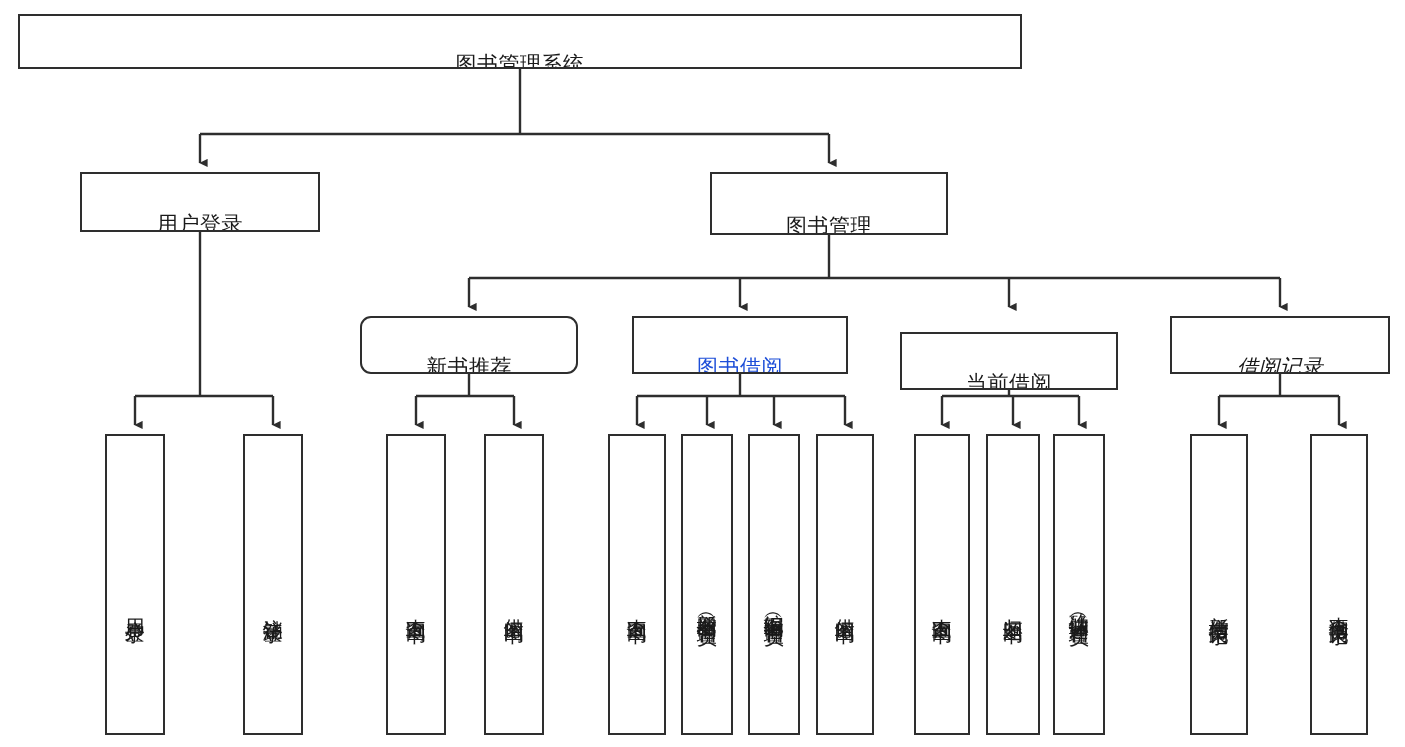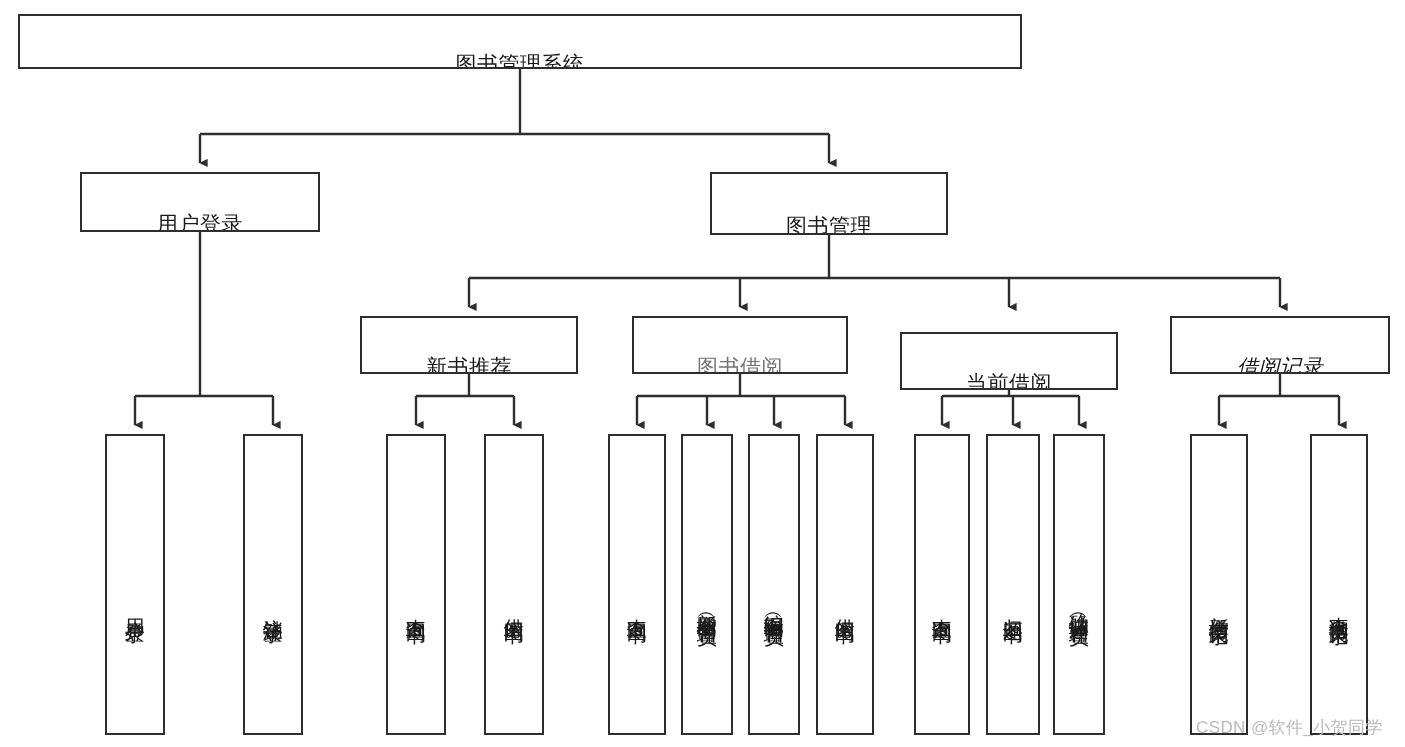--- a/index.html
+++ b/index.html
@@ -110,25 +110,25 @@
   <div id="node-layer">
       <div class="node" style="left: 18px; top: 14px; width: 1004px; height: 55px; border-color: rgb(46, 46, 46); background: rgb(255, 255, 255);">
         <span class="node-label" style="color: rgb(26, 26, 26);">图书管理系统</span>
       </div>
       <div class="node" style="left: 80px; top: 172px; width: 240px; height: 60px; border-color: rgb(46, 46, 46); background: rgb(255, 255, 255);">
         <span class="node-label" style="color: rgb(26, 26, 26);">用户登录</span>
       </div>
       <div class="node" style="left: 710px; top: 172px; width: 238px; height: 63px; border-color: rgb(46, 46, 46); background: rgb(255, 255, 255);">
         <span class="node-label" style="color: rgb(26, 26, 26);">图书管理</span>
       </div>
-      <div class="node" style="left: 360px; top: 316px; width: 218px; height: 58px; border-color: rgb(46, 46, 46); background: rgb(255, 255, 255);">
+      <div class="node" style="left: 360px; top: 316px; width: 218px; height: 58px; border-color: rgb(46, 46, 46); background: rgb(255, 255, 255); border-radius: 11px;">
         <span class="node-label" style="color: rgb(26, 26, 26);">新书推荐</span>
       </div>
       <div class="node" style="left: 632px; top: 316px; width: 216px; height: 58px; border-color: rgb(46, 46, 46); background: rgb(255, 255, 255);">
-        <span class="node-label" style="color: #737373;">图书借阅</span>
+        <span class="node-label" style="color: #1d4ed8;">图书借阅</span>
       </div>
       <div class="node" style="left: 900px; top: 332px; width: 218px; height: 58px; border-color: rgb(46, 46, 46); background: rgb(255, 255, 255);">
         <span class="node-label" style="color: rgb(26, 26, 26);">当前借阅</span>
       </div>
       <div class="node" style="left: 1170px; top: 316px; width: 220px; height: 58px; border-color: rgb(46, 46, 46); background: rgb(255, 255, 255); font-style: italic;">
         <span class="node-label" style="color: rgb(26, 26, 26);">借阅记录</span>
       </div>
       <div class="node vertical" style="left: 105px; top: 434px; width: 60px; height: 301px; border-color: rgb(46, 46, 46); background: rgb(255, 255, 255);">
         <span class="node-label" style="color: rgb(26, 26, 26);">用户登录</span>
       </div>
@@ -162,14 +162,13 @@
       <div class="node vertical" style="left: 1053px; top: 434px; width: 52px; height: 301px; border-color: rgb(46, 46, 46); background: rgb(255, 255, 255);">
         <span class="node-label" style="color: rgb(26, 26, 26);">确认归还（管理员）</span>
       </div>
       <div class="node vertical" style="left: 1190px; top: 434px; width: 58px; height: 301px; border-color: rgb(46, 46, 46); background: rgb(255, 255, 255);">
         <span class="node-label" style="color: rgb(26, 26, 26);">新增借阅记录</span>
       </div>
       <div class="node vertical" style="left: 1310px; top: 434px; width: 58px; height: 301px; border-color: rgb(46, 46, 46); background: rgb(255, 255, 255);">
         <span class="node-label" style="color: rgb(26, 26, 26);">查询借阅记录</span>
       </div>
     </div>
-  <div class="watermark" style="left: 1196px; top: 716px;">CSDN @软件_小贺同学</div>
 </div>
 
 </body></html>

